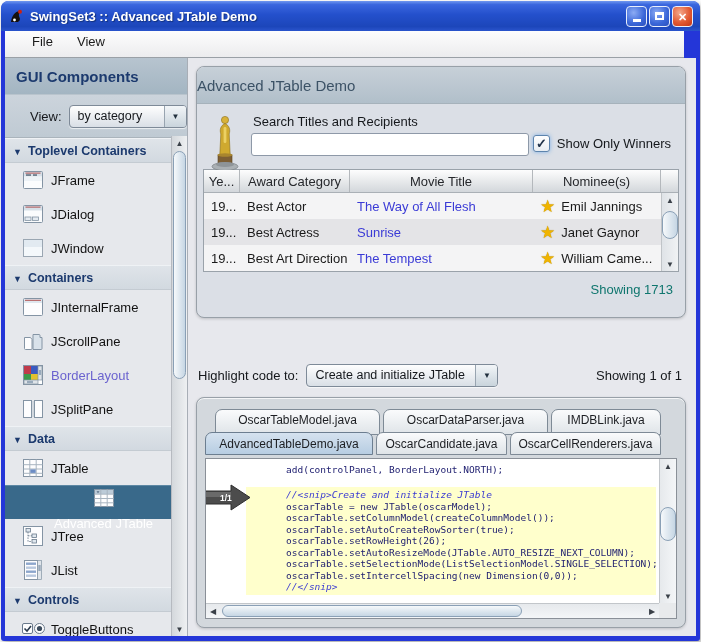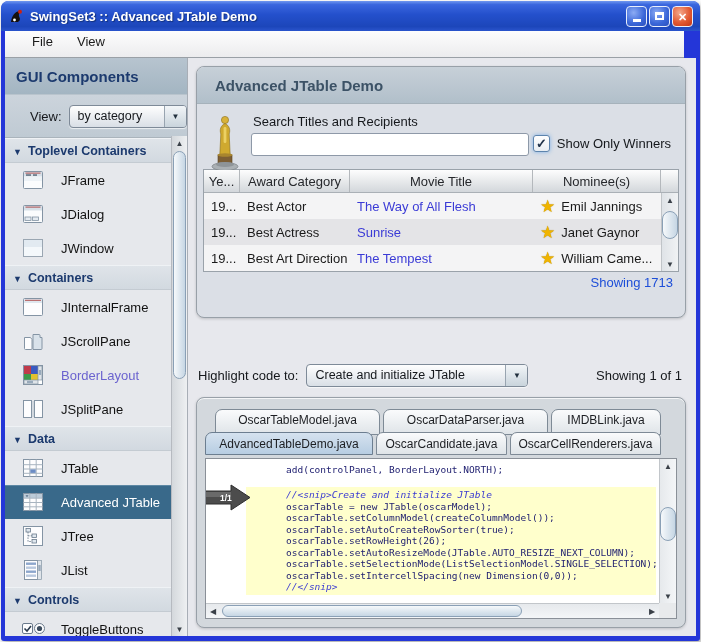--- a/index.html
+++ b/index.html
@@ -52,42 +52,42 @@
   .view-combo{width:122px;}
   .combo-arrow{margin-left:auto;width:21px;align-self:stretch;border-left:1px solid #98a4b0;
     border-radius:0 3px 3px 0;background:linear-gradient(180deg,#f2f5f8,#c9d4dc);
     display:flex;align-items:center;justify-content:center;}
   .combo-arrow::before{content:"▼";font-size:8px;color:#22303e;}
   .sidebar-list{flex:1;position:relative;overflow:hidden;background:#e6e8ec;}
   .section-header{height:25px;display:flex;align-items:center;gap:6px;padding-left:8px;
     background:linear-gradient(180deg,#dfe4e9,#d2d9e0);border-top:1px solid #eff2f5;border-bottom:1px solid #c4cbd2;
     color:var(--section_navy);font-weight:bold;font-size:12.5px;box-sizing:border-box;}
   .tri::before{content:"▼";font-size:9px;color:var(--section_navy);}
-  .sidebar-item{height:34px;display:flex;align-items:center;gap:15px;padding-left:15px;font-size:13px;color:#121212;}
-  .sidebar-item.selected{background:var(--selection_blue);color:#fff;box-shadow:inset 0 1px 0 #5d87a3;}
+  .sidebar-item{height:34px;display:flex;align-items:center;gap:5px;padding-left:15px;font-size:13px;color:#121212;}
+  .sidebar-item.selected{background:var(--selection_blue);color:#fff;box-shadow:inset 0 1px 0 #5d87a3;flex-direction:column;}
   .sidebar-item.visited .si-label{color:#6b63cf;}
   .si-icon{width:26px;height:26px;flex:0 0 auto;display:flex;}
   
   .side-scroll{position:absolute;top:78px;right:0;bottom:0;width:16px;
     background:linear-gradient(90deg,#d4d8dc,#eef0f2);border-left:1px solid #b6bac0;box-sizing:border-box;}
   .sb-up,.sb-down{position:absolute;left:0;right:0;height:14px;display:flex;align-items:center;justify-content:center;}
   .sb-up{top:0;} .sb-down{bottom:0;}
   .sb-up::before{content:"▲";font-size:8px;color:#3a4048;}
   .sb-down::before{content:"▼";font-size:8px;color:#3a4048;}
   .sb-thumb{position:absolute;left:1px;right:1px;border-radius:8px;
     background:linear-gradient(90deg,#f6f9fb,#c6d6e4);border:1px solid #8aa0b6;box-sizing:border-box;}
   .side-scroll .sb-thumb{top:15px;height:228px;}
   
   .main{flex:1;position:relative;background:#e7e8ed;}
   .panel{position:absolute;left:8px;right:10px;background:#dbdfe6;border:1px solid #98a0a8;border-radius:8px;
     box-shadow:inset 0 1px 0 rgba(255,255,255,.75),0 1px 3px rgba(0,0,0,.18);box-sizing:border-box;}
   .demo-panel{top:8px;height:252px;}
   .demo-header{height:36px;border-radius:7px 7px 0 0;background:linear-gradient(180deg,#c7d0d8,#b1bfca);
-    border-bottom:1px solid #a6b2bb;display:flex;align-items:center;padding-left:18px;
-    color:#3c5266;font-weight:bold;font-size:15px;}
+    border-bottom:1px solid #a6b2bb;display:flex;align-items:center;padding-left:0;
+    color:#3c5266;font-weight:normal;font-size:15px;}
   .search-row{display:flex;align-items:flex-start;padding:7px 14px 0 10px;height:62px;box-sizing:border-box;}
   .oscar{width:36px;height:62px;flex:0 0 auto;margin-top:2px;}
   .search-col{margin-left:8px;}
   .search-label{font-size:13px;color:#15181c;margin:3px 0 4px 2px;}
   .search-input{width:278px;height:23px;border:1px solid #8e99a8;border-radius:3px;box-sizing:border-box;
     background:#fff;outline:none;font-size:13px;padding:0 5px;font-family:"Liberation Sans",sans-serif;}
   .winners{margin-left:auto;display:flex;align-items:center;gap:7px;margin-top:24px;font-size:13px;color:#15181c;}
   .checkbox{width:17px;height:17px;border:1px solid #5d84ad;border-radius:3px;background:linear-gradient(180deg,#fefefe,#e8edf2);
     box-shadow:0 0 4px #7fb0e6;display:flex;align-items:center;justify-content:center;box-sizing:border-box;}
   .check::before{content:"✓";color:#20324a;font-weight:bold;font-size:13px;line-height:1;}
@@ -106,25 +106,25 @@
   .star{margin-right:6px;}
   .star::before{content:"★";font-size:17px;color:var(--star_gold);text-shadow:0 0 1px #9a7400;}
   .c-year{width:36px;flex:0 0 auto;}
   .c-cat{width:110px;flex:0 0 auto;}
   .c-movie{flex:1;}
   .c-nom{width:128px;flex:0 0 auto;}
   .c-sb{width:17px;flex:0 0 auto;border-right:none;}
   .tbl-scroll{width:17px;flex:0 0 auto;position:relative;background:linear-gradient(90deg,#dfe3e7,#f0f2f4);
     border-left:1px solid #c0c4c8;box-sizing:border-box;}
   .tbl-scroll .sb-thumb{top:18px;height:28px;left:0;right:0;border-radius:9px;}
-  .table-status{text-align:right;font-size:13px;color:#1d4ed8;padding:3px 12px 0 0;}
+  .table-status{text-align:right;font-size:13px;color:#0f766e;padding:10px 12px 0 0;}
   
   .highlight-row{position:absolute;left:10px;right:10px;top:304px;height:26px;display:flex;align-items:center;
     gap:8px;font-size:13px;color:#15181c;}
-  .code-combo{width:222px;}
+  .code-combo{width:192px;}
   .code-status{margin-left:auto;padding-right:4px;}
   
   .code-panel{top:339px;bottom:8px;background:#d3d8dd;}
   .tabs{display:flex;gap:3px;}
   .tabs-top{margin:11px 0 0 18px;}
   .tabs-bottom{margin:-3px 0 0 8px;position:relative;}
   .tab{height:23px;border:1px solid #7e8a96;border-radius:7px 7px 0 0;box-sizing:border-box;
     background:linear-gradient(180deg,#fafbfc,#dfe4e8);display:flex;align-items:center;justify-content:center;
     font-size:12px;color:#1c1e22;white-space:nowrap;overflow:hidden;text-align:right;}
   .tabs-top .tab{height:26px;align-items:flex-start;padding-top:3px;}

